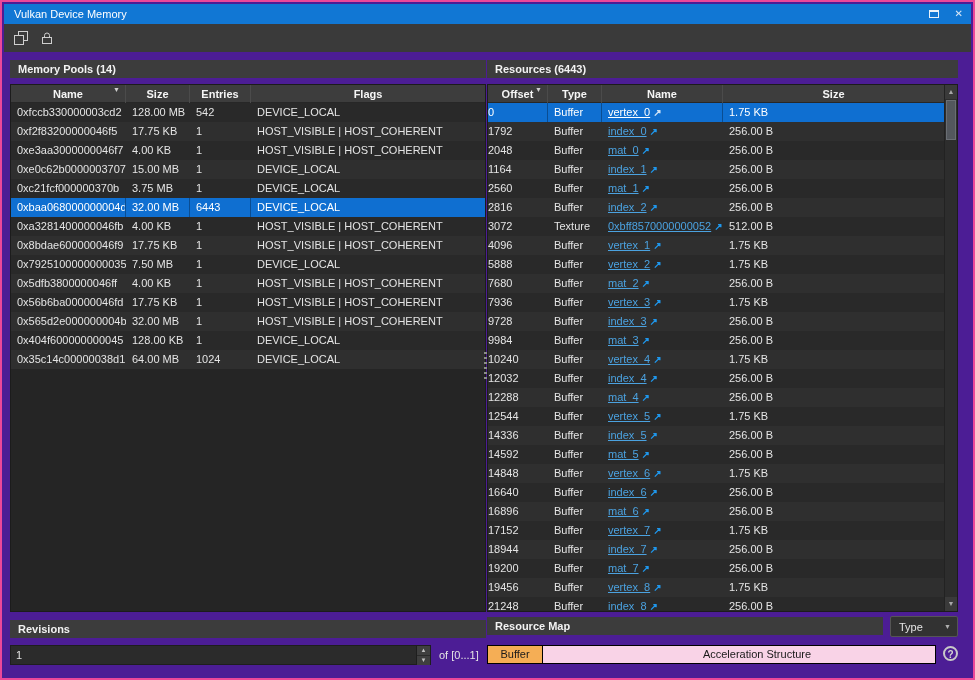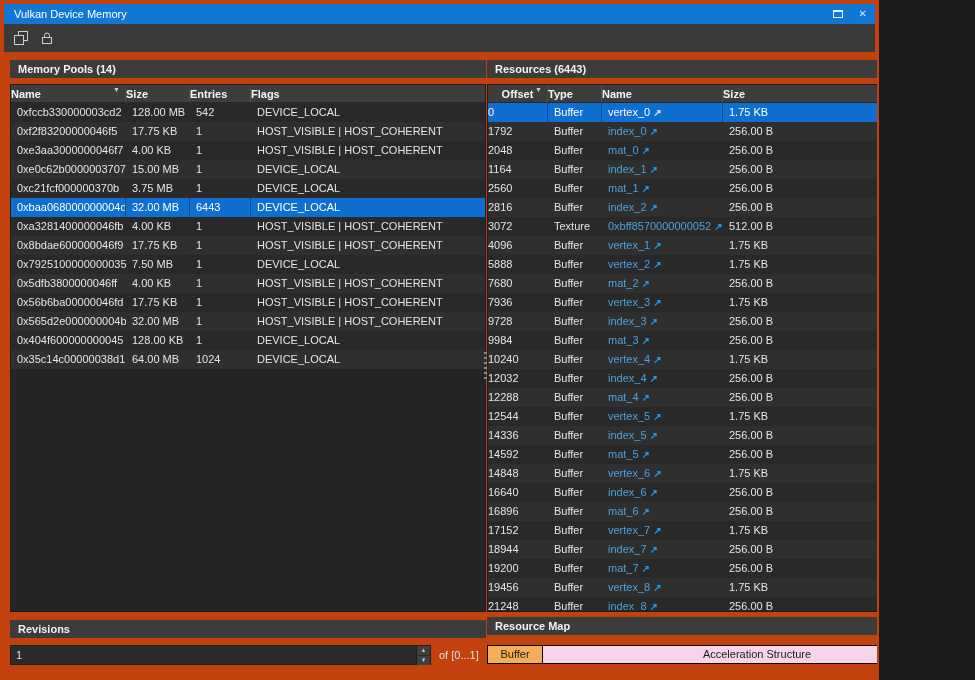--- a/index.html
+++ b/index.html
@@ -1,57 +1,57 @@
 <!DOCTYPE html>
 <html style="--titlebar: #1177d4; --sel: #0f6fd1; --link: #4ba2e0; --goto: #1f97ec;"><head>
 <meta charset="utf-8">
 <style>
   html,body{margin:0;padding:0;background:#1a1a1a;}
   *{box-sizing:border-box;}
   .window{
-    position:relative;width:879px;height:680px;
-    background:#c2410c;border:2px solid #c2410c;
+    position:relative;width:975px;height:680px;
+    background:#4c1d95;border:2px solid #ec4899;
     font-family:"Liberation Sans",sans-serif;color:#e4e4e4;font-size:11px;
     overflow:hidden;
   }
   
   .titlebar{position:absolute;left:2px;top:2px;right:2px;height:20px;background:var(--titlebar,#1177d4);}
   .titlebar .title{position:absolute;left:10px;top:0;line-height:20px;color:#fff;}
   .tb-btns{position:absolute;right:8px;top:0;height:20px;display:flex;align-items:center;gap:16px;}
   .max-rect{display:inline-block;width:10px;height:8px;border:1px solid #e8f1fa;border-top-width:2px;}
   .close-x{color:#dbe9f7;font-size:10px;line-height:20px;cursor:default;}
   
   .toolbar{position:absolute;left:2px;top:22px;right:2px;height:28px;background:#3a3a3a;display:flex;align-items:center;padding-left:8px;gap:8px;}
   .tool-icon{width:18px;height:18px;display:inline-flex;align-items:center;justify-content:center;}
   
   .sec-header{position:absolute;height:18px;background:#3c3c3c;line-height:18px;font-weight:bold;color:#f2f2f2;padding-left:8px;}
   
   .table{position:absolute;background:#252525;border:1px solid #1c1c1c;overflow:hidden;}
   .thead{display:flex;height:18px;background:#3d3d3d;border-bottom:1px solid #272727;}
-  .th{position:relative;display:flex;align-items:center;justify-content:flex-start;font-weight:bold;color:#f5f5f5;border-right:1px solid #4b4b4b;height:18px;}
+  .th{position:relative;display:flex;align-items:center;justify-content:center;font-weight:bold;color:#f5f5f5;border-right:1px solid #4b4b4b;height:18px;}
   .th:last-child{border-right:none;}
   .sort{position:absolute;right:5px;top:1px;font-size:7px;color:#cfcfcf;}
   .tbody{position:relative;}
   .trow{display:flex;height:19px;line-height:19px;background:#292929;}
   .trow.alt{background:#2f2f2f;}
   .trow.selected{background:var(--sel,#0f6fd1);color:#fff;}
   .cell{padding-left:6px;overflow:hidden;white-space:nowrap;}
   .trow.selected .cell{border-right:1px solid rgba(0,0,0,0.30);}
   .trow.selected .cell:last-child{border-right:none;}
   
   .c-name{width:115px;}
   .c-size{width:64px;}
   .c-entries{width:61px;}
   .c-flags{flex:1;}
   
   .r-offset{width:60px;text-align:left;padding-right:6px;padding-left:0;}
   .r-type{width:54px;}
   .r-name{width:121px;}
   .r-size{flex:1;}
-  .link{color:var(--link,#4ba2e0);}
+  .link{color:var(--link,#4ba2e0);text-decoration:underline;}
   .goto{color:var(--goto,#1f97ec);font-weight:bold;margin-left:3px;font-size:10px;text-decoration:none;}
   .trow.selected .link{color:#fff;}
   .trow.selected .goto{color:#cfe2f5;}
   
   .res-wrap{display:flex;height:100%;}
   .res-main{width:456px;}
   .scrollbar{width:13px;background:#2d2d2d;border-left:1px solid #222;display:flex;flex-direction:column;justify-content:space-between;}
   .sb-btn{height:14px;background:#3a3a3a;color:#a8a8a8;font-size:7px;text-align:center;line-height:14px;}
   .sb-track{flex:1;position:relative;}
   .sb-thumb{position:absolute;top:1px;left:1px;right:1px;height:40px;background:#53575d;border:1px solid #6a6e74;}

